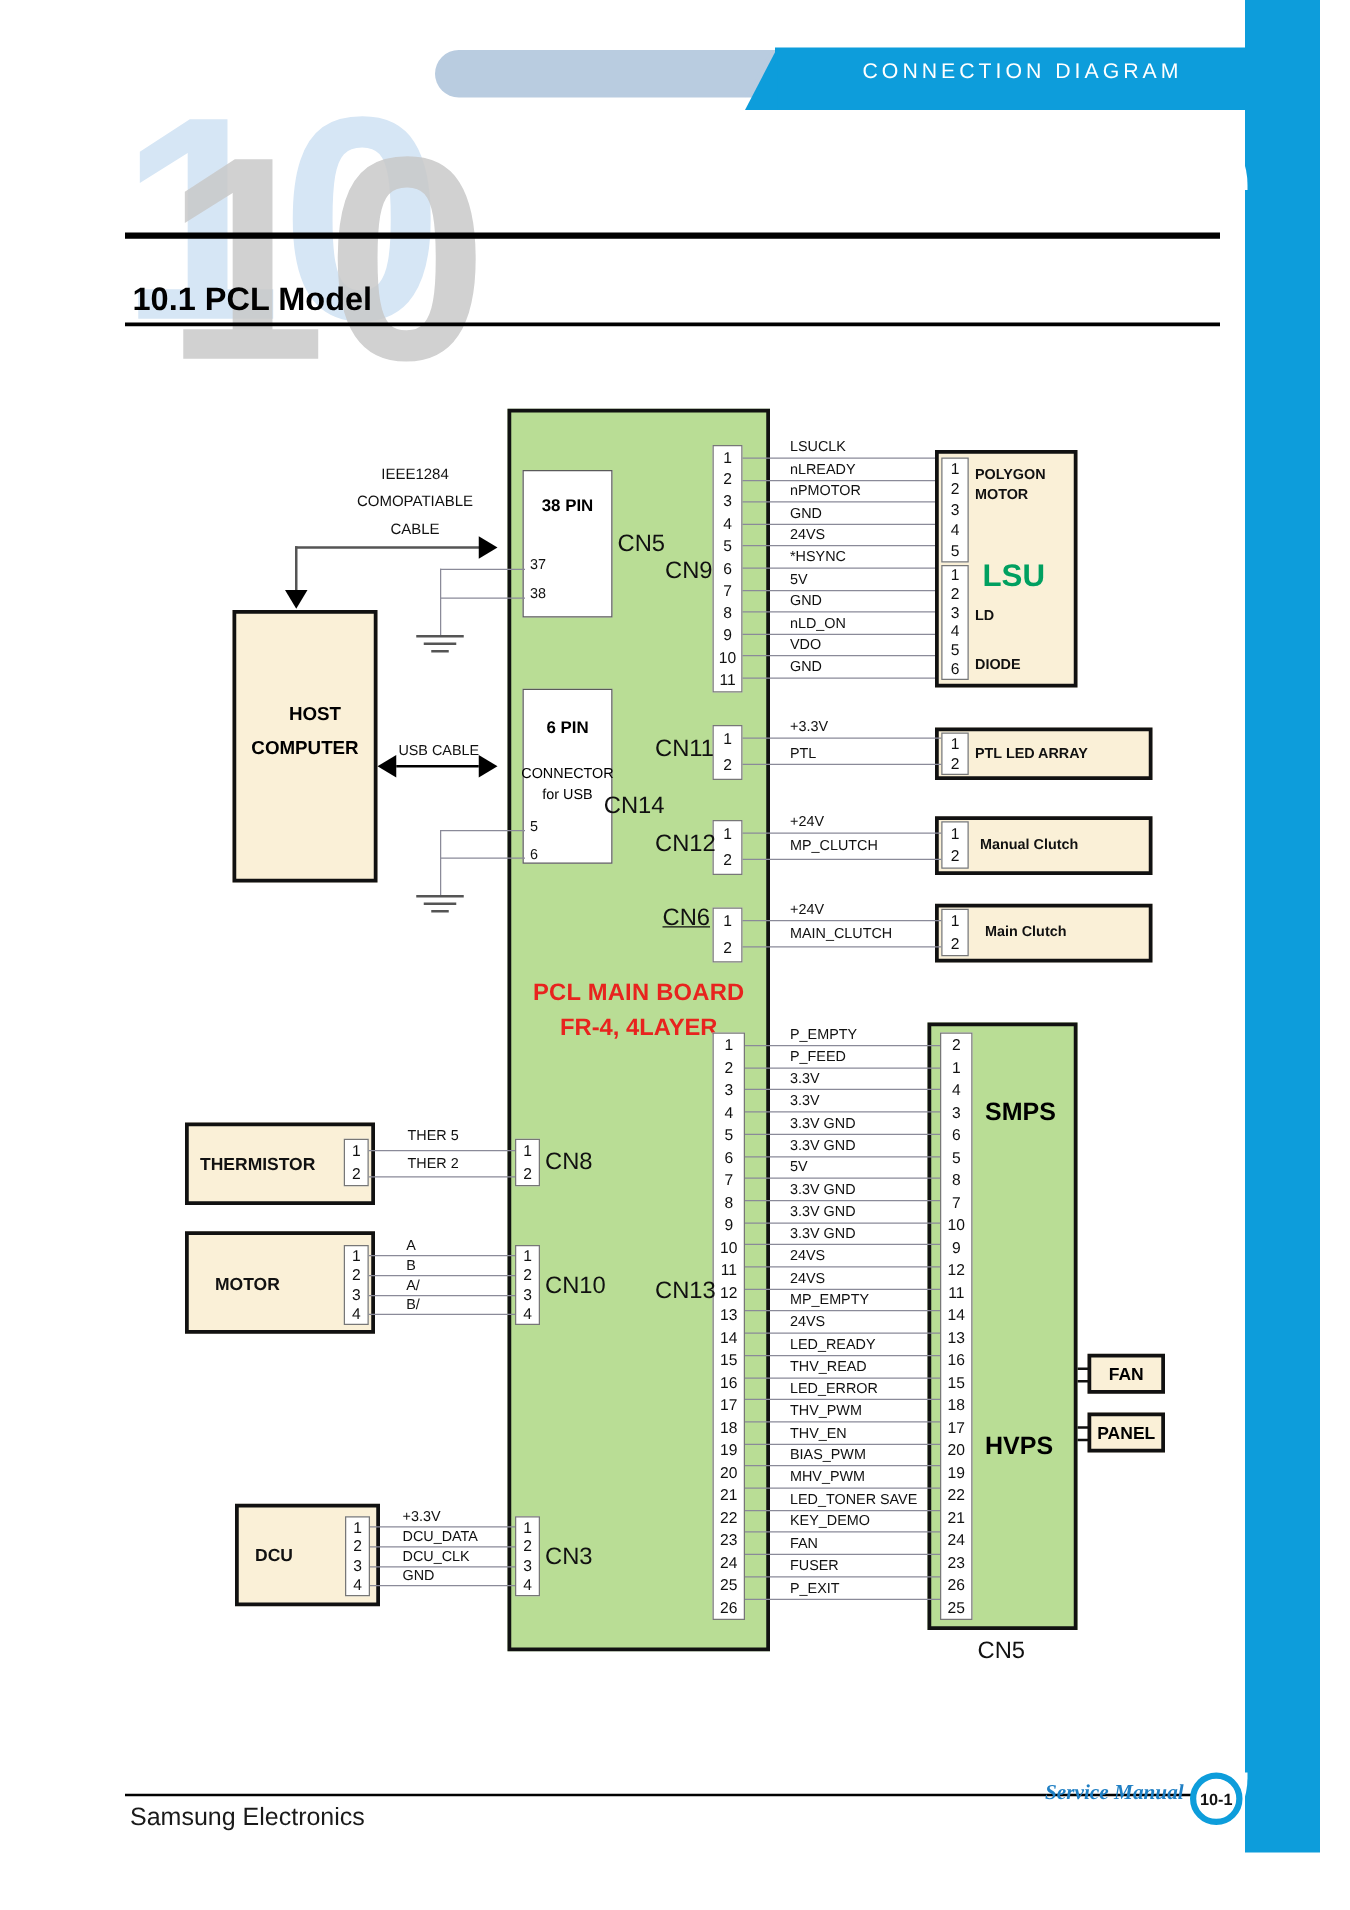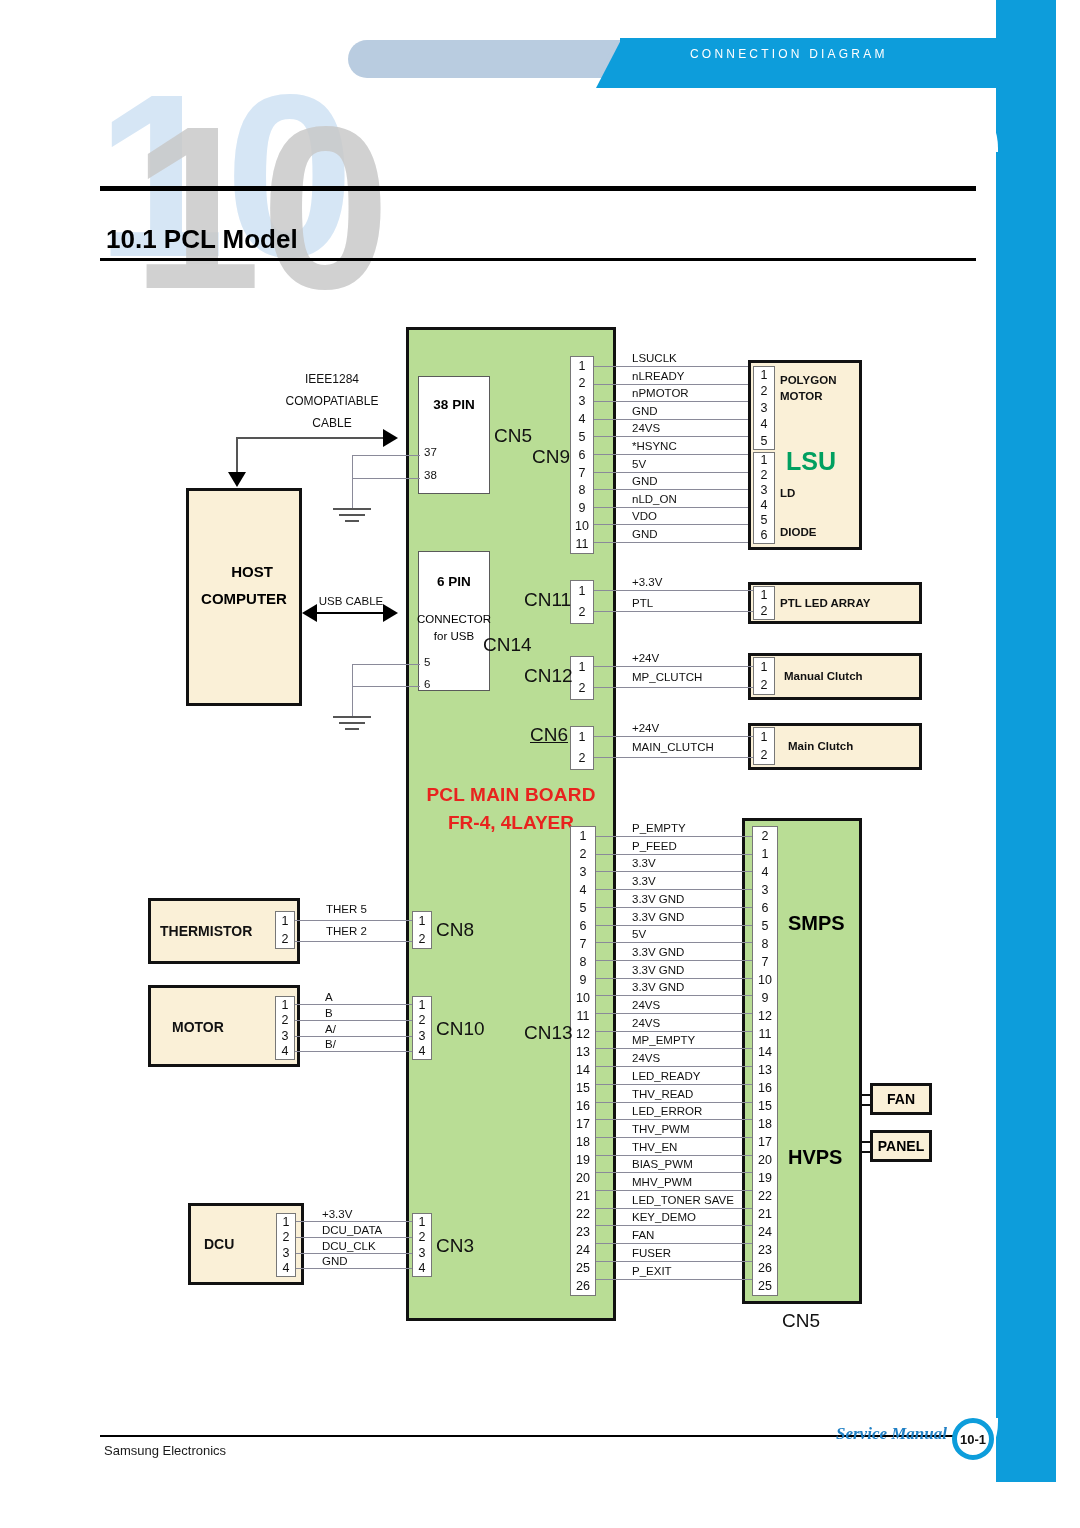--- a/index.html
+++ b/index.html
@@ -37,21 +37,21 @@
     position:absolute; left:348px; top:40px; width:272px; height:38px;
     background:#b9cce0; border-radius:19px 0 0 19px;
   }
   .banner-grey-tip{
     position:absolute; left:596px; top:40px; width:34px; height:38px;
     background:#b9cce0;
     clip-path: polygon(0 0, 62% 0, 0 100%);
   }
   .banner-text{
     position:absolute; left:690px; top:47px; width:300px;
-    color:#ffffff; font-size:12px; letter-spacing:3.2px;
+    color:#ffffff; font-size:17px; letter-spacing:3.2px;
     font-family:"Liberation Sans", sans-serif; font-weight:400;
   }
 
   
   .wm{ position:absolute; font-weight:bold; font-family:"Liberation Sans", sans-serif;
        line-height:1; user-select:none; }
   .wm-blue{ left:96px; top:60px; font-size:232px; color:#d6e6f5; }
   .wm-grey{ left:132px; top:92px; font-size:232px; color:#c9c9c9; opacity:.85; }
 
   
@@ -61,21 +61,21 @@
   }
   .h-rule1{ position:absolute; left:100px; top:186px; width:876px; height:5px; background:#000; }
   .h-sub{
     position:absolute; left:106px; top:224px;
     font-size:26px; font-weight:bold; color:#000;
   }
   .h-rule2{ position:absolute; left:100px; top:258px; width:876px; height:2.5px; background:#000; }
 
   
   .f-rule{ position:absolute; left:100px; top:1435px; width:866px; height:1.6px; background:#000; }
-  .f-left{ position:absolute; left:104px; top:1443px; font-size:13px; color:#1a1a1a;text-align:center; }
+  .f-left{ position:absolute; left:104px; top:1443px; font-size:20px; color:#1a1a1a;text-align:center; }
   .f-right{
     position:absolute; left:836px; top:1407px; font-size:17px; font-style:italic;
     font-weight:bold; color:#1f7fc4; font-family:"Liberation Serif", serif;margin-top:17px;
   }
   .f-badge{
     position:absolute; left:952px; top:1418px; width:42px; height:42px;
     border-radius:50%; border:5px solid #0d9ddb; background:#fff;
     display:flex; align-items:center; justify-content:center;
     font-size:13px; font-weight:bold; color:#111;
   }
@@ -440,21 +440,21 @@
       <span>17</span>
       <span>20</span>
       <span>19</span>
       <span>22</span>
       <span>21</span>
       <span>24</span>
       <span>23</span>
       <span>26</span>
       <span>25</span>
     </div>
-  <div style="position:absolute; left:788px; top:912px; font-size:20px; font-weight:bold; color:#000;">SMPS</div>
+  <div style="position:absolute; left:788px; top:879px; font-size:20px; font-weight:bold; color:#000;">SMPS</div>
   <div style="position:absolute; left:788px; top:1146px; font-size:20px; font-weight:bold; color:#000;">HVPS</div>
   <div class="cn-tag" style="left:782px; top:1310px;">CN5</div>
   <div id="cn13-wires">
       <div class="wire" style="left: 596px; top: 836px; width: 156px;"></div>
       <div class="sig" style="left: 632px; top: 822px;">P_EMPTY</div>
       <div class="wire" style="left: 596px; top: 854px; width: 156px;"></div>
       <div class="sig" style="left: 632px; top: 840px;">P_FEED</div>
       <div class="wire" style="left: 596px; top: 871px; width: 156px;"></div>
       <div class="sig" style="left: 632px; top: 857px;">3.3V</div>
       <div class="wire" style="left: 596px; top: 889px; width: 156px;"></div>

